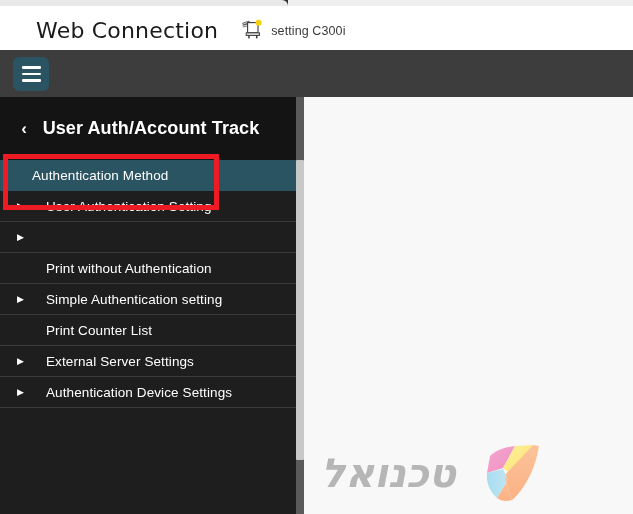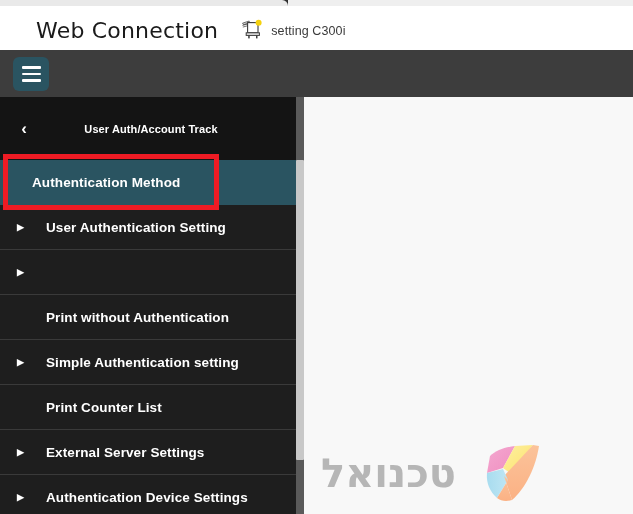--- a/index.html
+++ b/index.html
@@ -129,20 +129,21 @@
   }
 
   
   .watermark {
     position: absolute;
     left: 18px;
     bottom: 8px;
     display: flex;
     align-items: center;
     gap: 14px;
+    font-style: italic;
   }
   .wm-text {
     font-family: "DejaVu Sans", sans-serif;
     font-size: 40px;
     font-weight: 700;
     color: #b6b6b6;
     direction: rtl;
     line-height: 1;
     letter-spacing: 0px;
   }
@@ -183,38 +184,37 @@
     font-weight: 700;
     cursor: pointer;
     line-height: 1;
   }
   .sb-title {
     width: 100%;
     text-align: center;
     padding-left: 6px;
     box-sizing: border-box;
     color: #ffffff;
-    font-size: 11px;
+    font-size: 18px;
     font-weight: 700;
     letter-spacing: 0.1px;
   }
 
   .sb-list {
     position: relative;
   }
   .sb-item {
     position: relative;
-    height: 45px;
+    height: 31px;
     background: #1e1e1e;
     border-bottom: 1px solid #3a3a3a;
     display: flex;
     align-items: center;
     box-sizing: border-box;
     cursor: pointer;
-    font-weight: bold;
   }
   .sb-item.selected {
     background: #2a5461;
     border-bottom-color: #2a5461;
   }
   .sb-caret {
     width: 12px;
     flex: 0 0 12px;
     margin-left: 17px;
     color: #ffffff;

